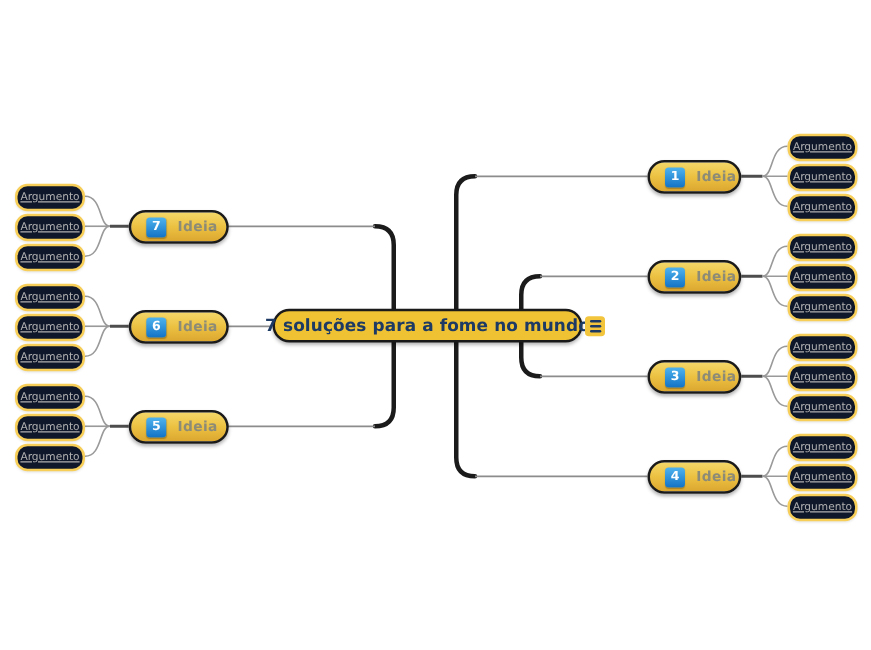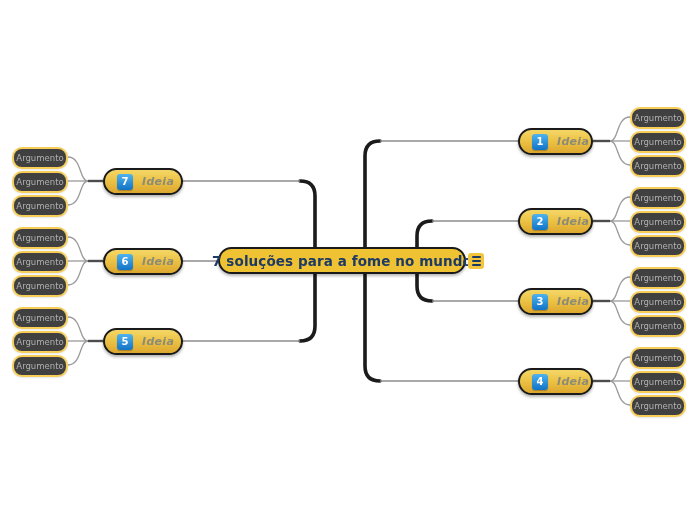--- a/index.html
+++ b/index.html
@@ -54,35 +54,34 @@
     background: linear-gradient(180deg, #4fb3ee 0%, #1273c6 100%);
     border-radius: 3px;
     color: #ffffff; font-size: 10px; font-weight: bold;
     display: flex; align-items: center; justify-content: center;
     box-shadow: 0 1px 1px rgba(0,0,0,0.25);
   }
   .idea .idea-label {
     margin-left: 9px;
     font-size: 11px; font-weight: bold; color: #8c8b78;
     letter-spacing: 0.3px;
-    font-style: italic;
   }
   .w-right { width: 75px; }
   .w-left  { width: 80px; }
 
   
   .arg {
     position: absolute; width: 56px; height: 22px;
-    background: #404040;
+    background: #0f172a;
     border: 2px solid #f7ce58;
     border-radius: 10px;
     display: flex; align-items: center; justify-content: center;
     font-size: 8.5px; color: #b0b0b0;
     box-shadow: 0 1px 2px rgba(0,0,0,0.10);
-    cursor: pointer; white-space: nowrap;
+    cursor: pointer; white-space: nowrap; text-decoration: underline;
   }
 </style>
 </head>
 <body>
 
 <svg id="wires" viewBox="0 0 697 520" xmlns="http://www.w3.org/2000/svg">
 
   <g fill="none" stroke="#1b1b1b" stroke-width="3.6" stroke-linecap="round">
     <path d="M365 260 L365 156 Q365 141 380 141"></path>
     <path d="M417 260 L417 236 Q417 221 432 221"></path>

